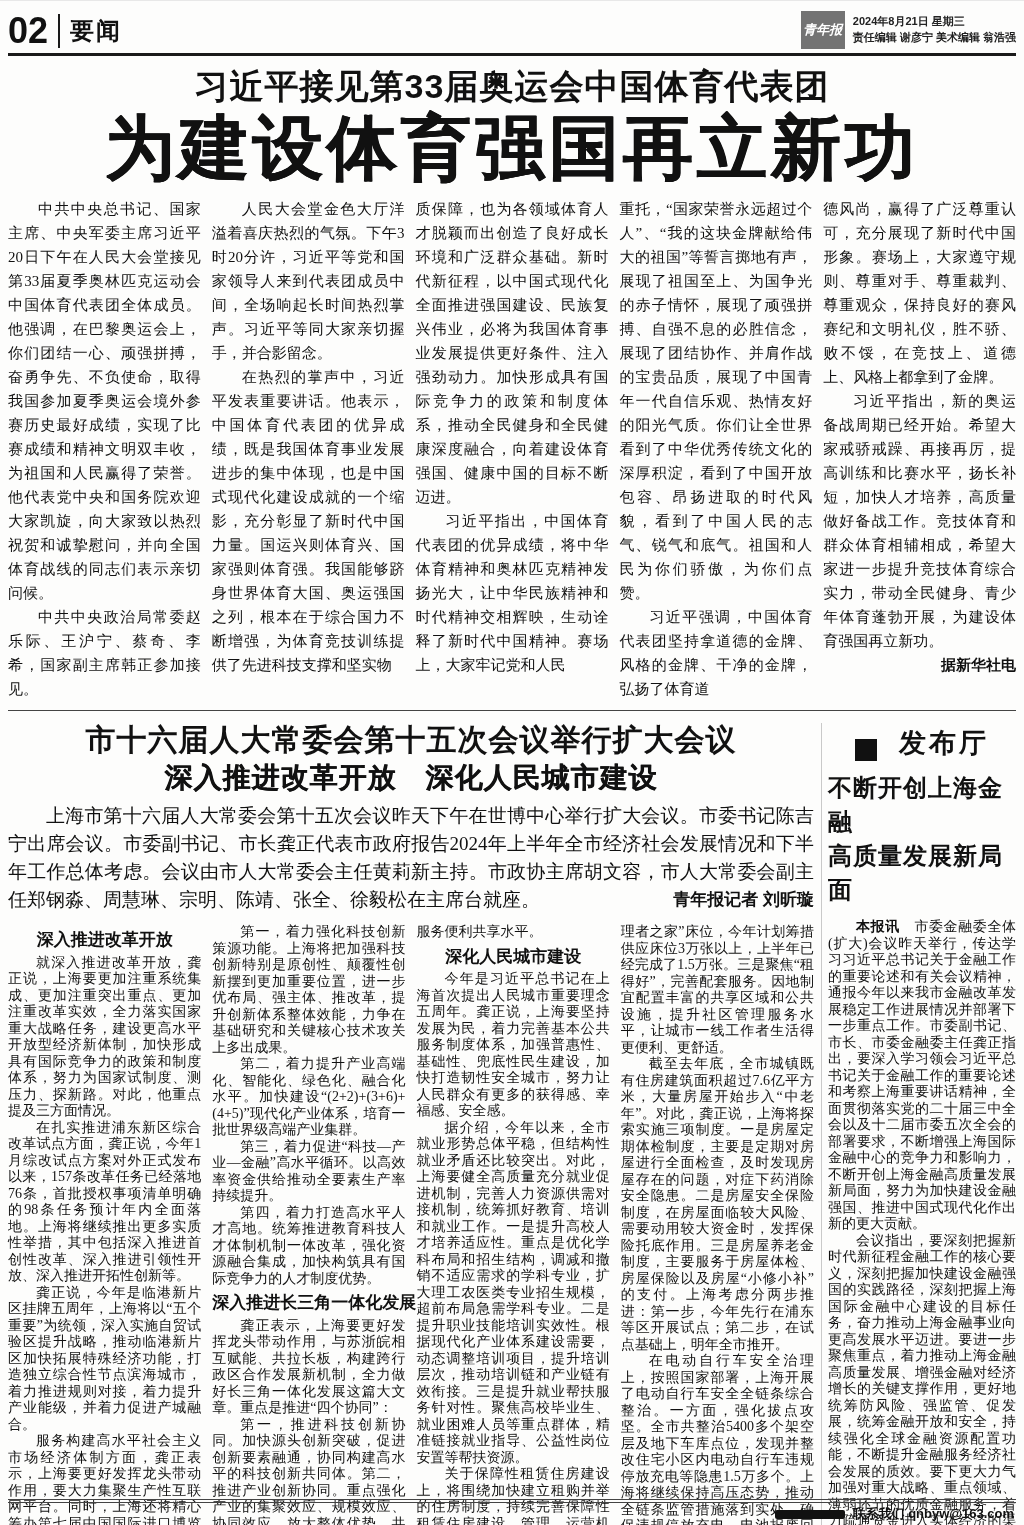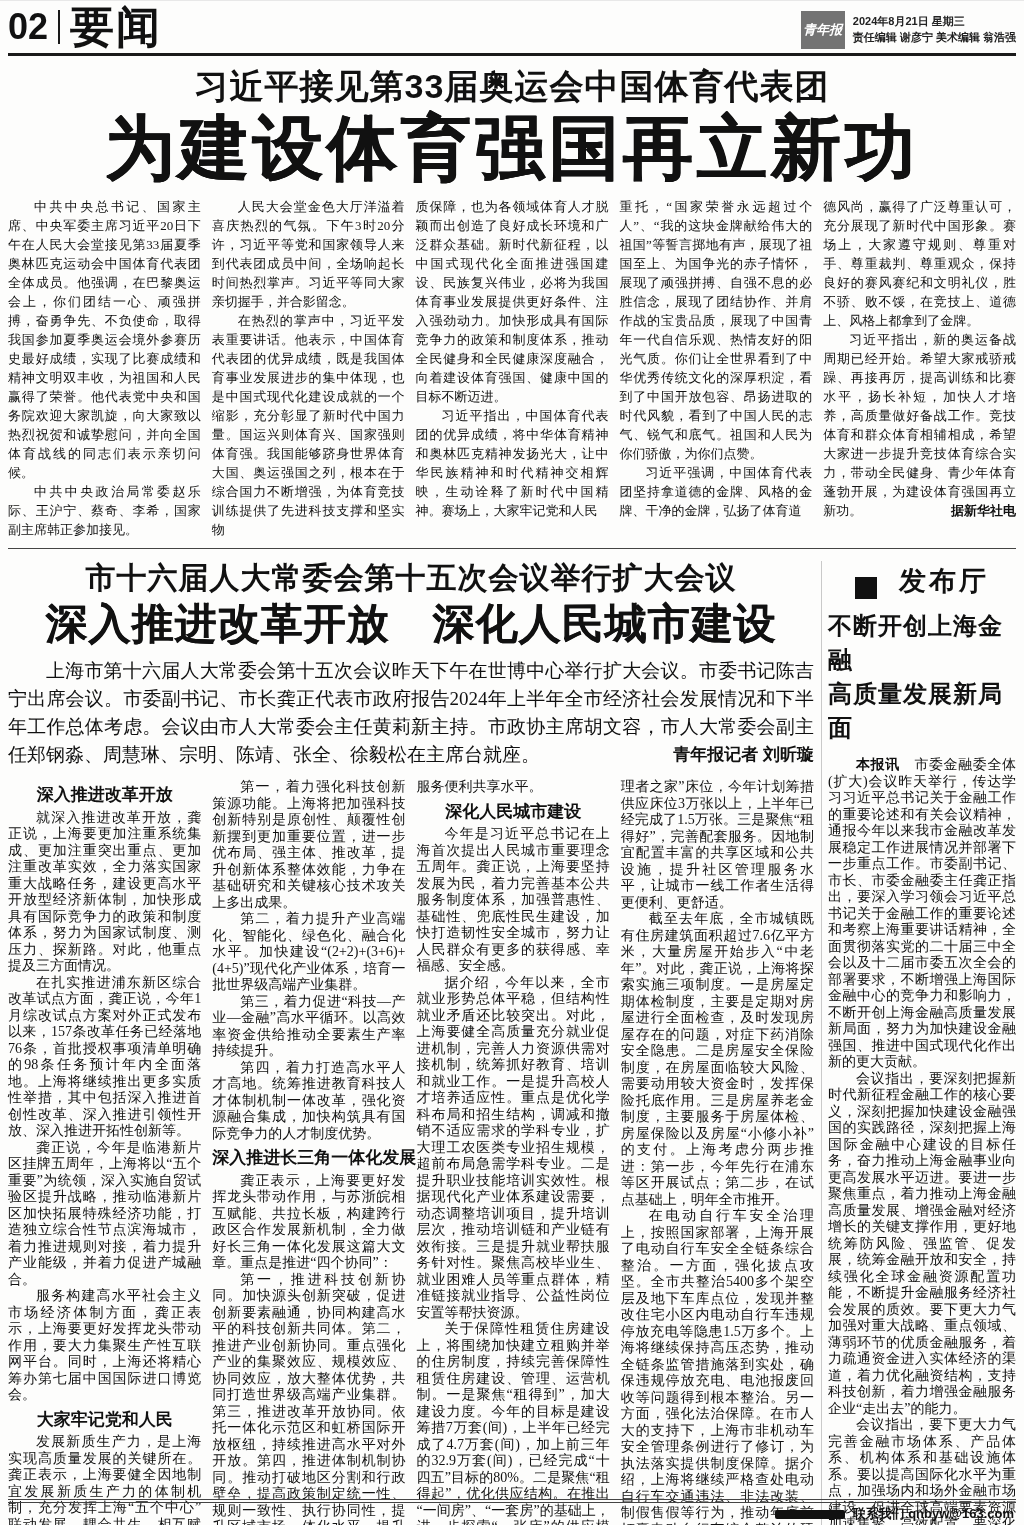--- a/index.html
+++ b/index.html
@@ -5,48 +5,48 @@
   html,body{margin:0;padding:0;background:#e8e8e8;}
   .page{position:relative;width:1024px;height:1525px;margin:1px auto;background:#fdfdfc;
         color:#111;overflow:hidden;box-sizing:border-box;padding:6px 8px 0 8px;
         font-family:"Liberation Serif", serif;}
   
   .masthead{display:flex;align-items:flex-end;justify-content:space-between;
             border-bottom:3px solid #1a1a1a;padding-bottom:4px;height:42px;}
   .mh-left{display:flex;align-items:center;gap:10px;}
   .page-no{font-family:"Liberation Sans",sans-serif;font-size:36px;font-weight:700;line-height:1;}
   .vline{display:inline-block;width:2px;height:34px;background:#1a1a1a;}
-  .section-name{font-family:"Liberation Sans",sans-serif;font-size:44px;font-weight:700;line-height:1;letter-spacing:2px;}
+  .section-name{font-family:"Liberation Sans",sans-serif;font-size:24px;font-weight:700;line-height:1;letter-spacing:2px;}
   .mh-right{display:flex;align-items:center;gap:8px;}
   .logo{width:44px;height:38px;background:#737373;color:#fff;display:flex;align-items:center;justify-content:center;
         font-family:"Liberation Serif",serif;font-weight:700;font-size:13px;line-height:1.1;text-align:center;
         font-style:italic;}
   .dateblock{font-family:"Liberation Sans",sans-serif;font-size:11px;font-weight:700;color:#222;line-height:1.45;}
   
   .a1-kicker{margin:10px 0 0 0;text-align:center;font-family:"Liberation Sans",sans-serif;
              font-size:34px;font-weight:700;letter-spacing:1px;line-height:1.2;}
   .a1-headline{margin:2px 0 10px 0;text-align:center;font-family:"Liberation Sans",sans-serif;
                font-size:70px;font-weight:900;letter-spacing:4px;line-height:1.12;
                text-shadow:0.5px 0 0 currentColor,-0.5px 0 0 currentColor;}
   .cols{display:flex;gap:11px;}
   .col{flex:1 1 0;min-width:0;}
-  .a1 .col{font-size:13px;line-height:19px;text-align:justify;}
+  .a1 .col{font-size:15px;line-height:24px;text-align:justify;}
   .para{margin:0;text-indent:2em;}
   .para.cont{text-indent:0;}
   b.sign{float:right;font-family:"Liberation Sans",sans-serif;font-weight:700;}
   b.lead-label{font-weight:700;}
   .rule{border-top:1px solid #444;margin:9px 0 6px 0;}
   
   .lower{display:flex;gap:0;}
   .main2{width:806px;flex:0 0 806px;}
   .divider-v{flex:0 0 1px;background:#c9c9c9;margin:6px 6px 10px 7px;}
   .a2-kicker{margin:4px 0 0 0;text-align:center;font-family:"Liberation Sans",sans-serif;
              font-size:30px;font-weight:700;letter-spacing:1px;line-height:1.25;}
   .a2-headline{margin:2px 0 8px 0;text-align:center;font-family:"Liberation Sans",sans-serif;
-               font-size:42px;font-weight:900;letter-spacing:1px;line-height:1.2;
+               font-size:28px;font-weight:900;letter-spacing:1px;line-height:1.2;
                text-shadow:0.4px 0 0 currentColor;}
   .lede{font-size:19px;line-height:28px;text-align:justify;margin:2px 0 10px 0;}
   .lede-p{margin:0;text-indent:2em;}
   .byline{float:right;font-family:"Liberation Sans",sans-serif;font-style:normal;
           font-size:17px;font-weight:700;}
   .a2 .col{font-size:14px;line-height:16.5px;text-align:justify;}
   .subhead{margin:8px 0 6px 0;text-align:center;font-family:"Liberation Sans",sans-serif;
            font-size:17px;font-weight:700;letter-spacing:0;white-space:nowrap;}
   
   .sidebar{flex:1 1 auto;min-width:0;padding-top:2px;}

